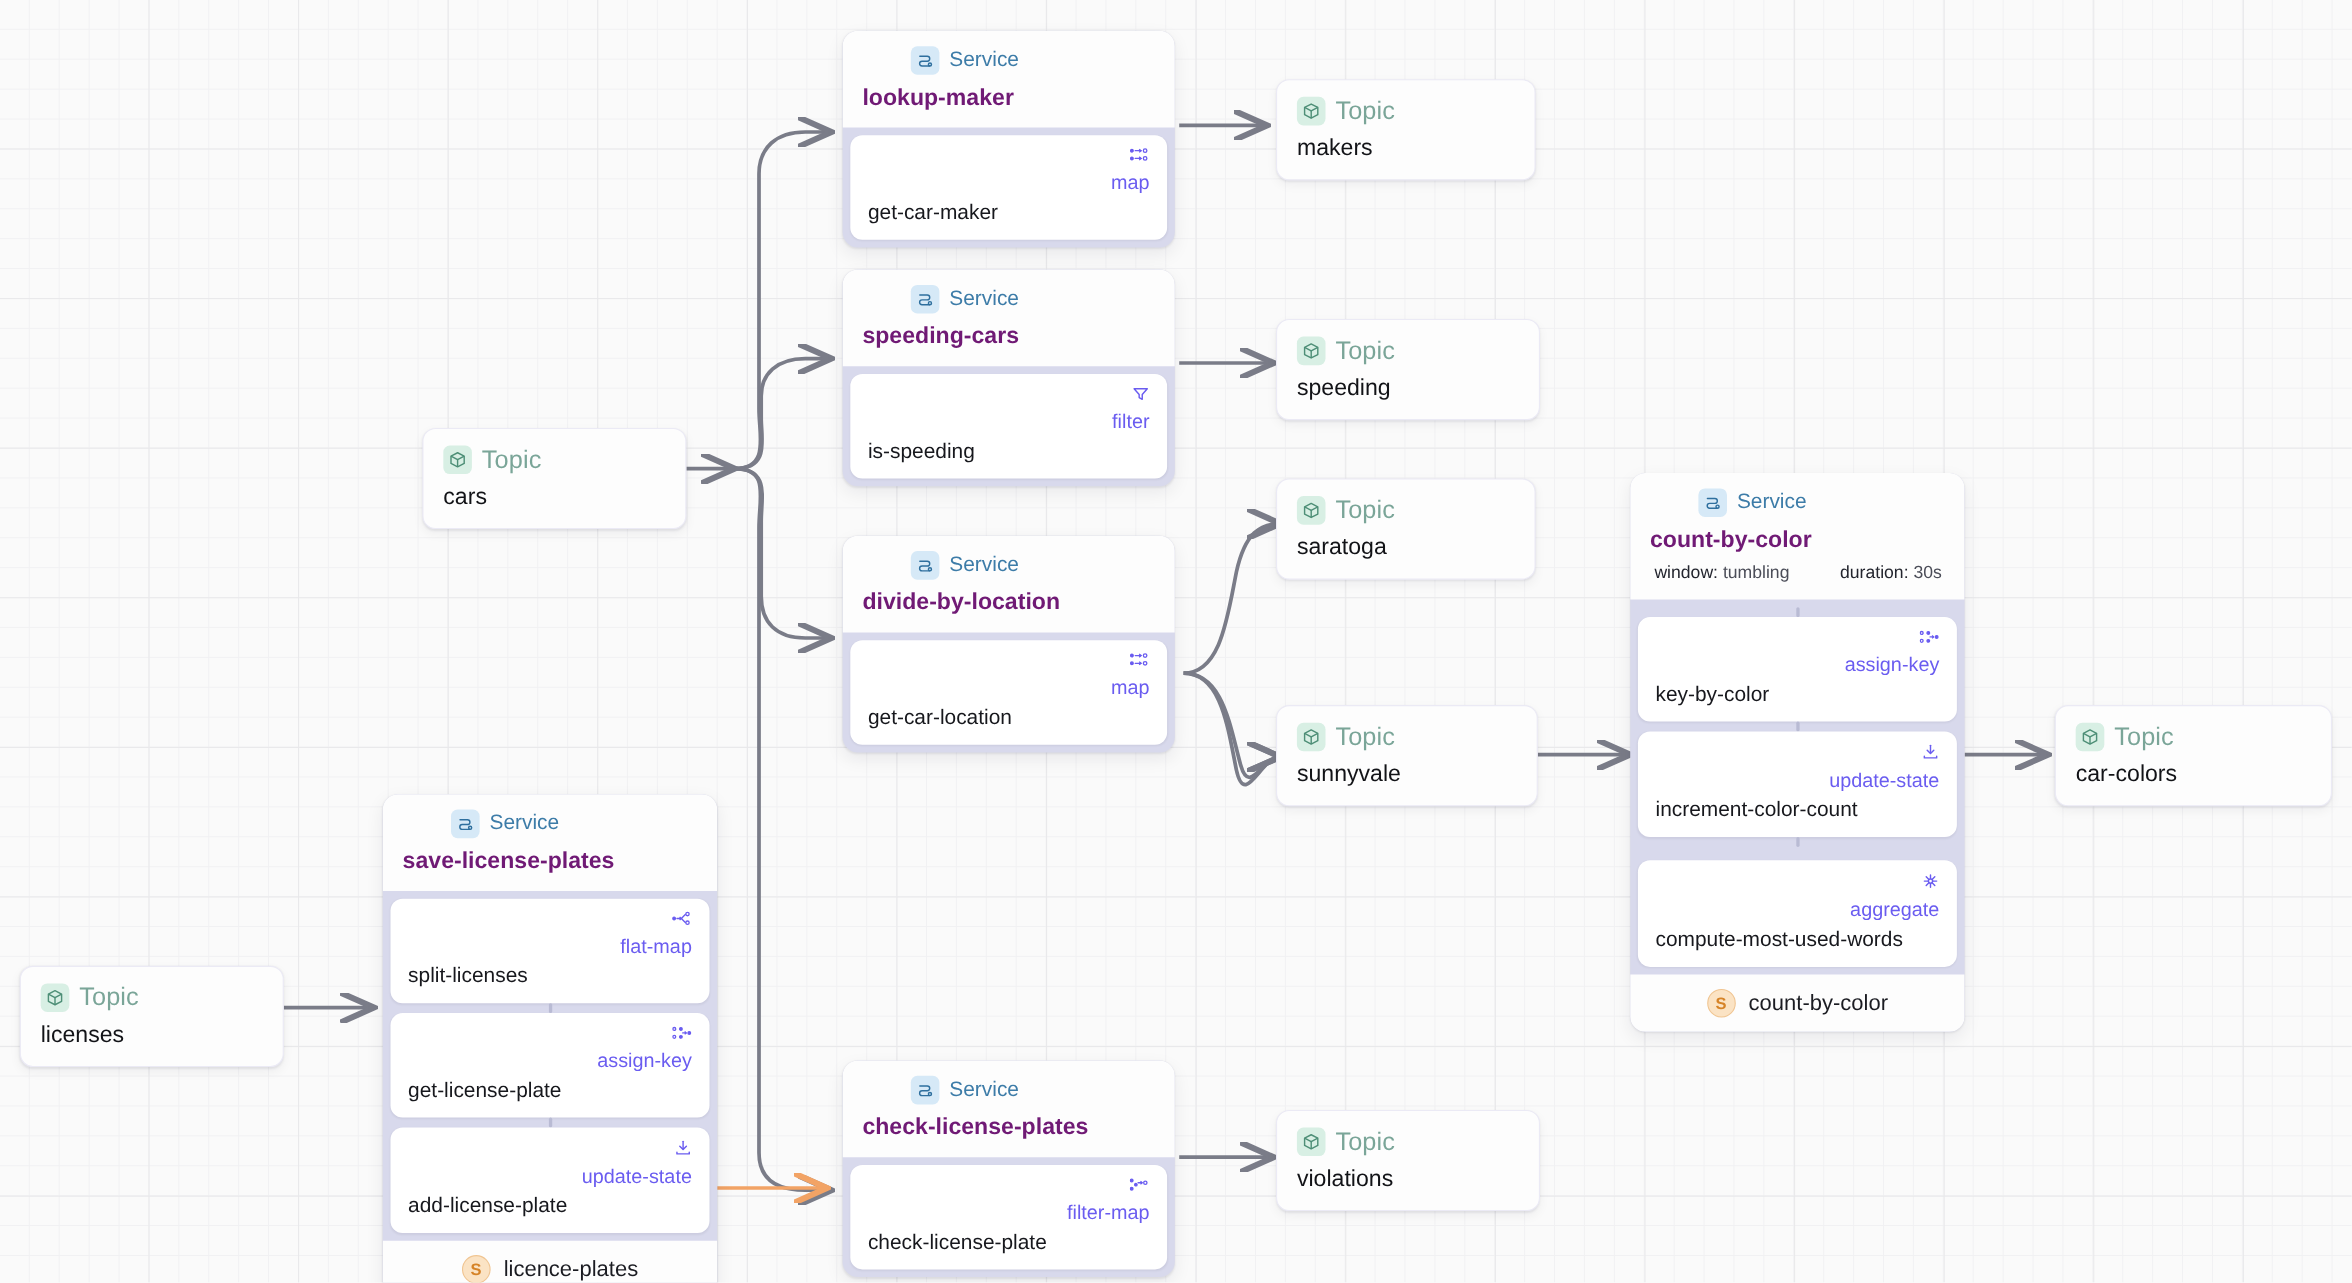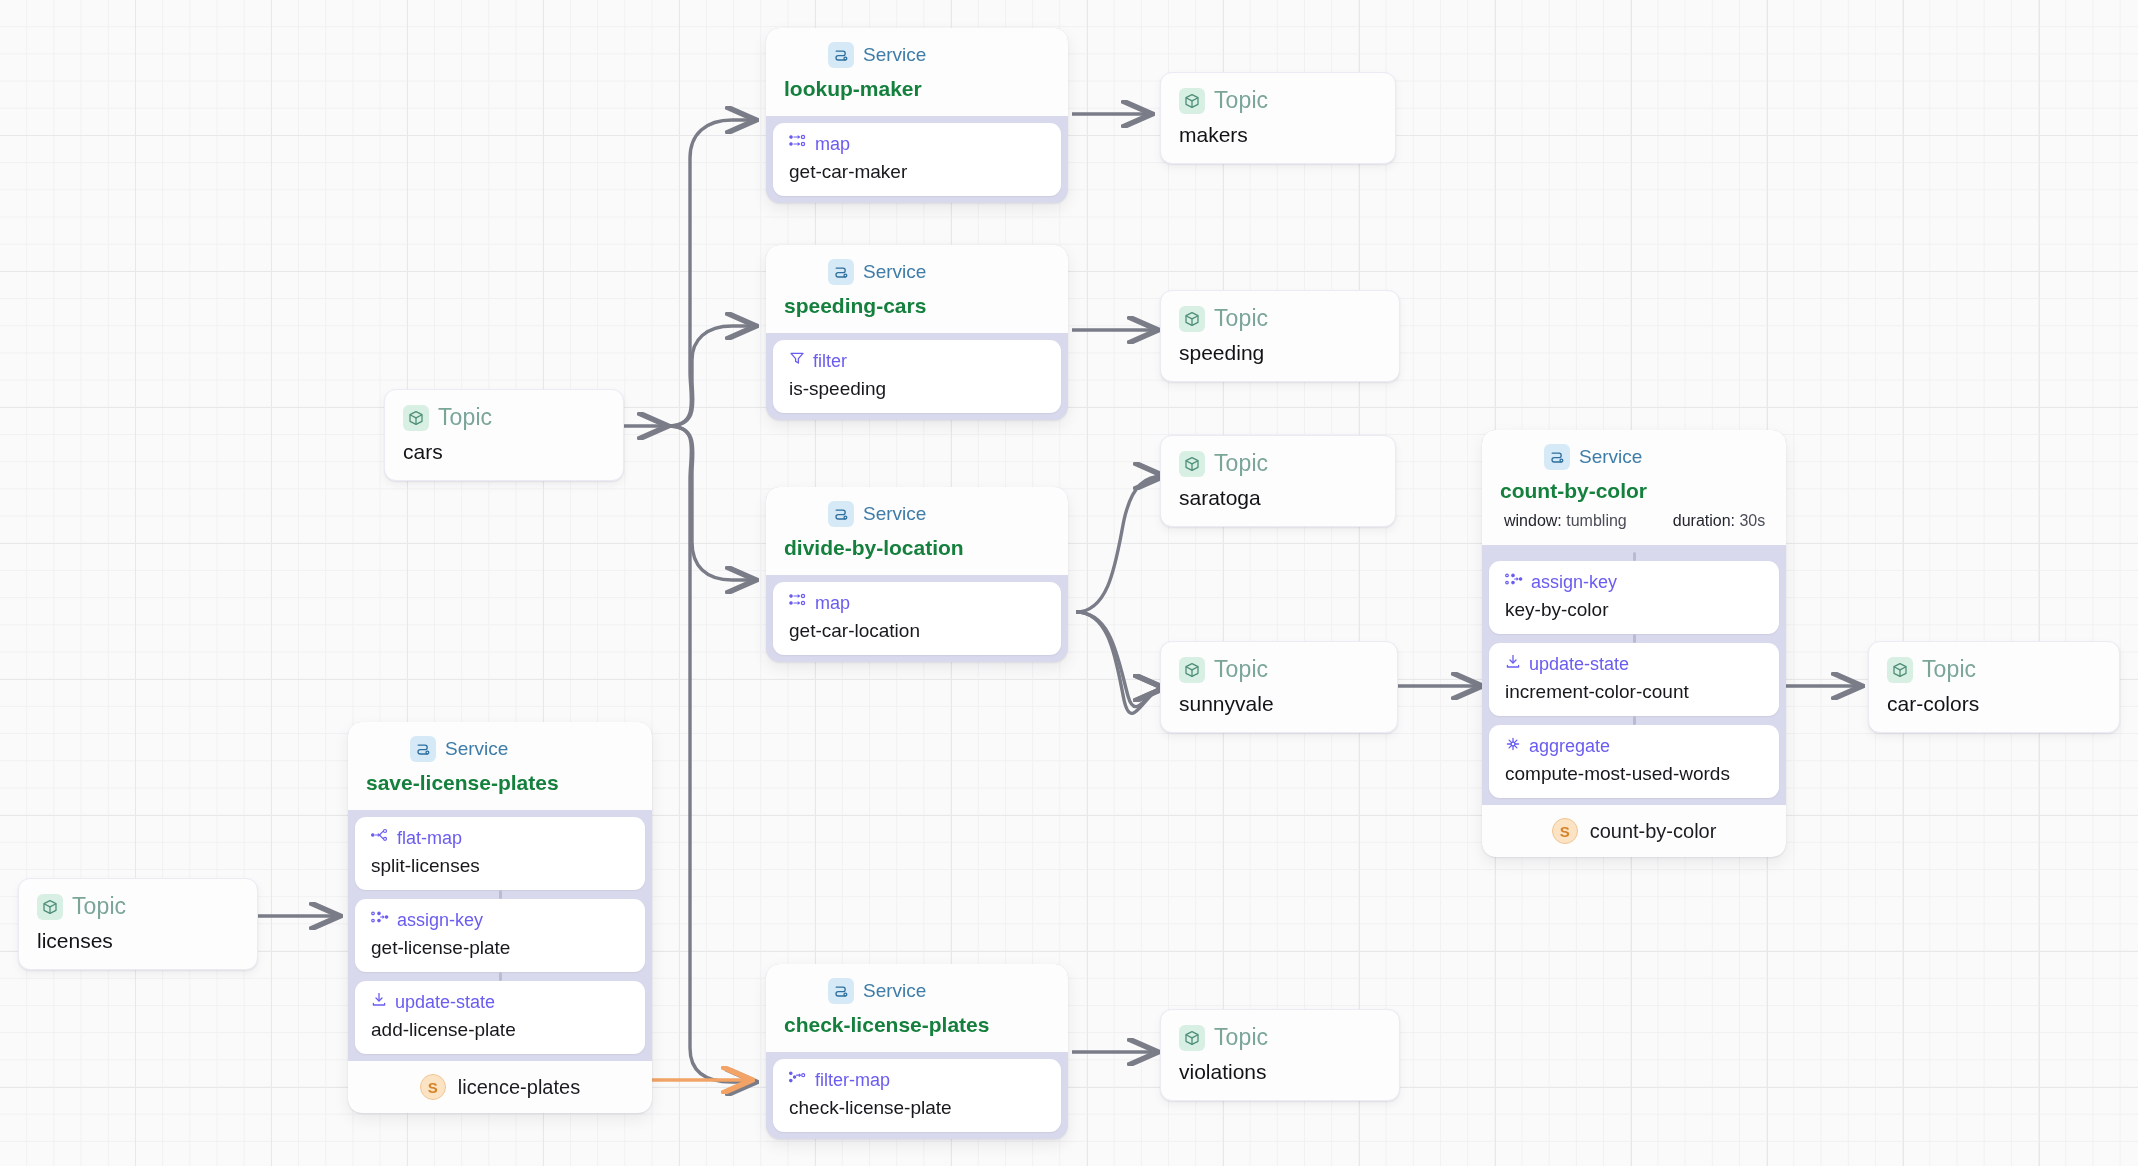--- a/index.html
+++ b/index.html
@@ -60,36 +60,36 @@
     padding-bottom: 0;
     overflow: hidden;
   }
   .service .svc-head {
     background: #fdfdfd;
     border-radius: 13px 13px 0 0;
     padding: 14px 18px 15px 18px;
   }
   .service .svc-head .kind-row { display: flex; align-items: center; gap: 9px; margin-bottom: 9px; margin-left: 44px; }
   .service .svc-head .kind-label { font-size: 19px; color: #3d7ca8; }
-  .service .svc-head .name { font-size: 21px; color: #15803d; font-weight: 700; }
+  .service .svc-head .name { font-size: 21px; color: #701a75; font-weight: 700; }
   .service .svc-meta {
     display: flex; gap: 46px; margin-top: 9px;
     padding-left: 4px;
   }
   .service .svc-meta span { font-size: 16px; color: #4b4d58; }
   .service .svc-meta span b { font-weight: 400; color: #23252e; }
 
   .ops { padding: 7px; display: flex; flex-direction: column; gap: 0; }
   .op {
     background: #fff;
     border-radius: 11px;
     padding: 11px 16px 13px 16px;
     box-shadow: 0 1px 2px rgba(16,18,40,.06);
   }
-  .op-head { display: flex; align-items: flex-start; gap: 8px; margin-bottom: 6px; }
+  .op-head { display: flex; align-items: flex-end; gap: 8px; margin-bottom: 6px; flex-direction: column; }
   .op-kind { font-size: 18px; color: #6a5cf0; }
   .op-name { font-size: 19px; color: #17181d; }
   .op-sep {
     height: 9px; width: 3px; background: #b9bbd4; margin: 0 auto; border-radius: 2px;
   }
 
   .svc-footer {
     background: #fdfdfd;
     border-radius: 0 0 13px 13px;
     padding: 13px 18px;
@@ -377,21 +377,21 @@
               <path d="M8 1.6 V8.6"></path>
                 <path d="M5 6 L8 9 L11 6"></path>
                 <path d="M2.4 11.4 V13 H13.6 V11.4"></path>
             </svg>
           </span>
           <span class="op-kind">update-state</span>
         </div>
         <div class="op-name">increment-color-count</div>
       </div>
       <div class="op-sep"></div>
-      <div class="op" style="margin-top:0;">
+      <div class="op" style="margin-top:12px;">
         <div class="op-head">
           <span>
             <svg class="glyph" width="16" height="16" viewBox="0 0 16 16" fill="none" stroke="#6a5cf0" stroke-width="1.3" stroke-linecap="round">
               <path d="M8 2.4 V13.6 M2.4 8 H13.6 M4.1 4.1 L11.9 11.9 M11.9 4.1 L4.1 11.9"></path>
                 <circle cx="8" cy="8" r="1.9" fill="#fff"></circle>
             </svg>
           </span>
           <span class="op-kind">aggregate</span>
         </div>
         <div class="op-name">compute-most-used-words</div>

